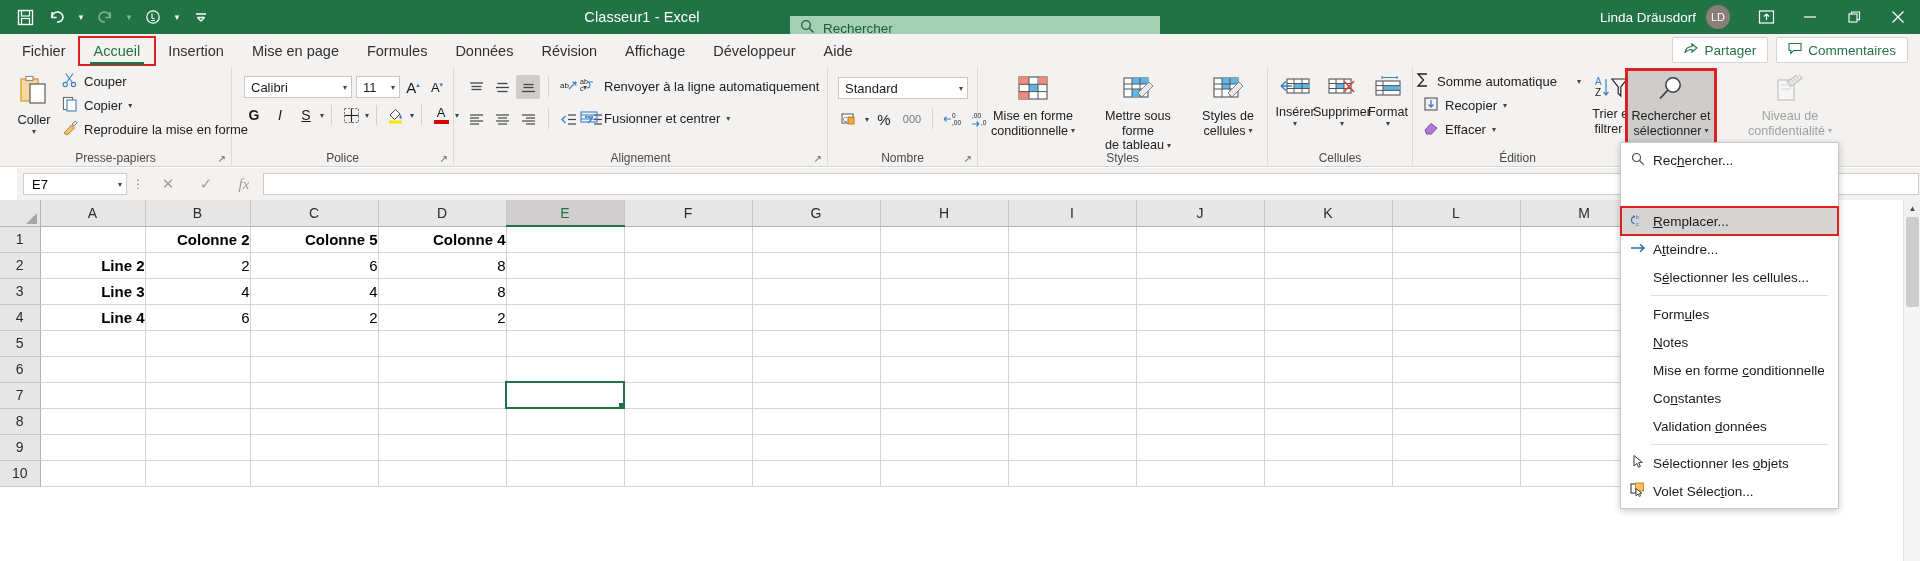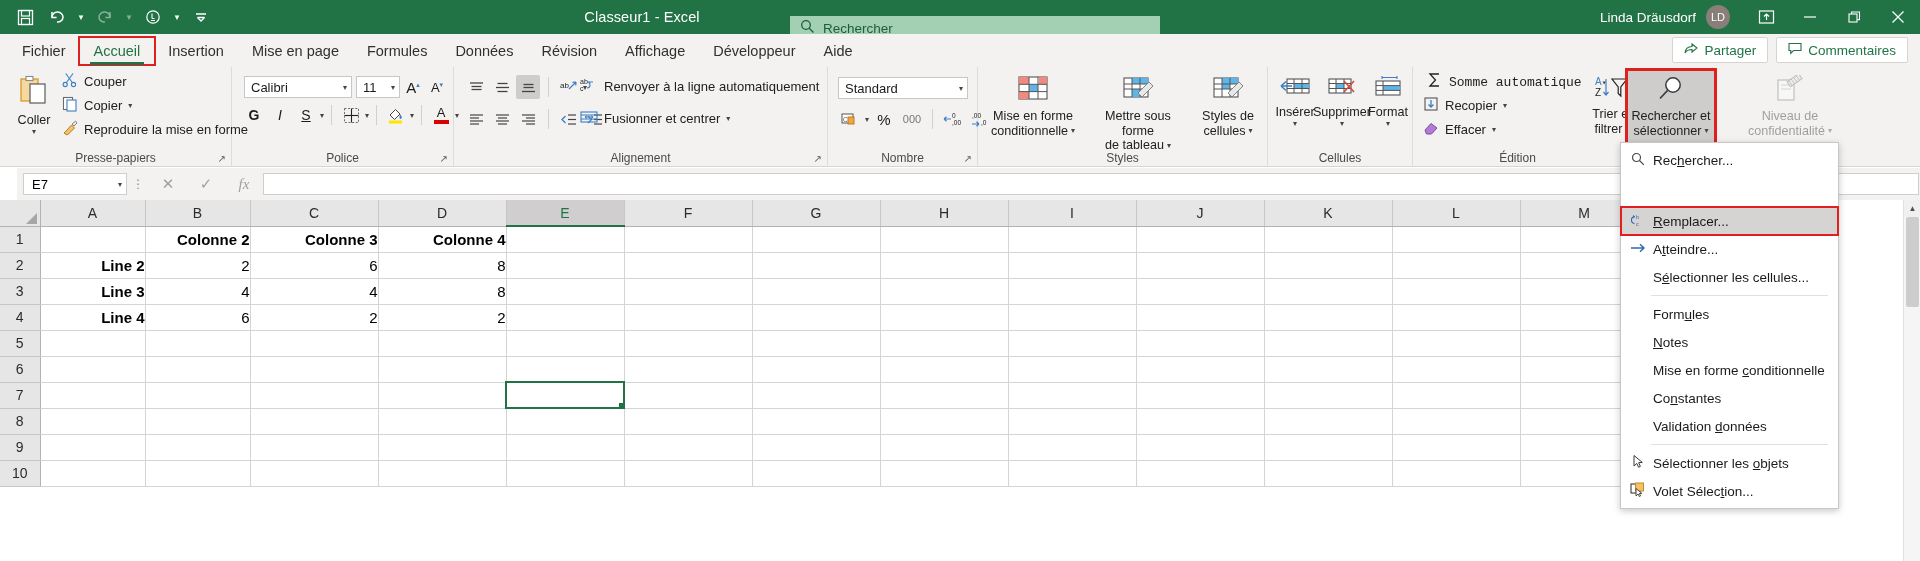--- a/index.html
+++ b/index.html
@@ -676,21 +676,21 @@
               <line x1="3" y1="15.4" x2="27" y2="15.4" stroke="#555" stroke-width="1"></line>
             </svg>
         </span>
         <span>Format</span>
         <span class="cv">▾</span>
       </div>
       <div class="grp-label">Cellules</div>
     </div>
 
     <div class="grp" style="left:1413px; width:300px;">
-      <div class="smallitem" style="position:absolute; left:14px; top:5px;font-family:Liberation Mono, monospace;">
+      <div class="smallitem" style="position:absolute; left:2px; top:5px;">
         <span>
           <svg width="16" height="16" viewBox="0 0 16 16">
               <path d="M12 2 L3 2 L8.5 8 L3 14 L12 14" fill="none" stroke="#222" stroke-width="1.3"></path>
             </svg>
         </span>
         <span>Somme automatique</span>
         <span class="caret" style="margin-left:14px;">▾</span>
       </div>
       <div class="smallitem" style="position:absolute; left:10px; top:29px;">
         <span>
@@ -803,21 +803,21 @@
           <th class="colh" style="width:128px;">K</th>
           <th class="colh" style="width:128px;">L</th>
           <th class="colh" style="width:128px;">M</th>
         </tr>
       </thead>
       <tbody>
         <tr>
           <th class="rowh">1</th>
           <td class="cell"></td>
           <td class="cell b r">Colonne 2</td>
-          <td class="cell b r">Colonne 3</td>
+          <td class="cell b r">Colonne 5</td>
           <td class="cell b r">Colonne 4</td>
           <td class="cell"></td>
             <td class="cell"></td>
             <td class="cell"></td>
             <td class="cell"></td>
             <td class="cell"></td>
             <td class="cell"></td>
             <td class="cell"></td>
             <td class="cell"></td>
             <td class="cell"></td>

